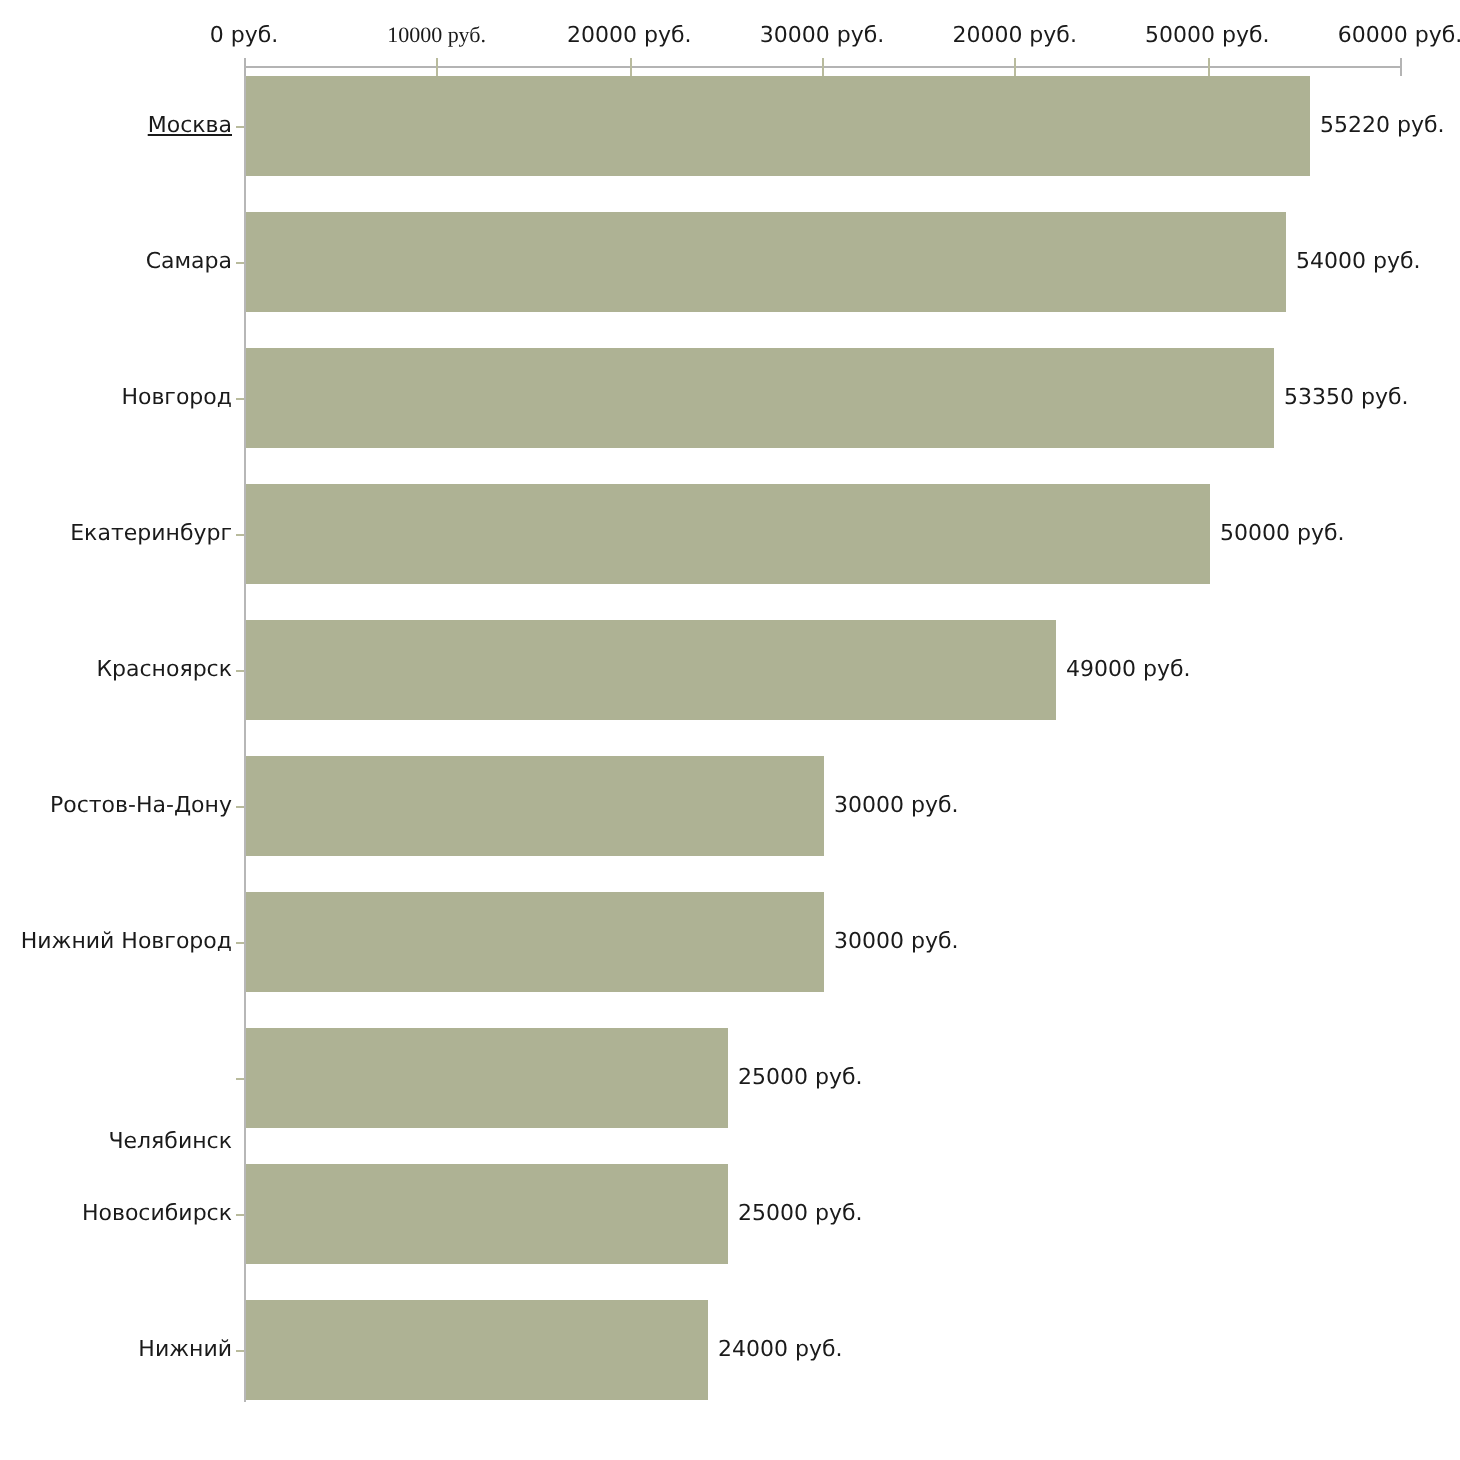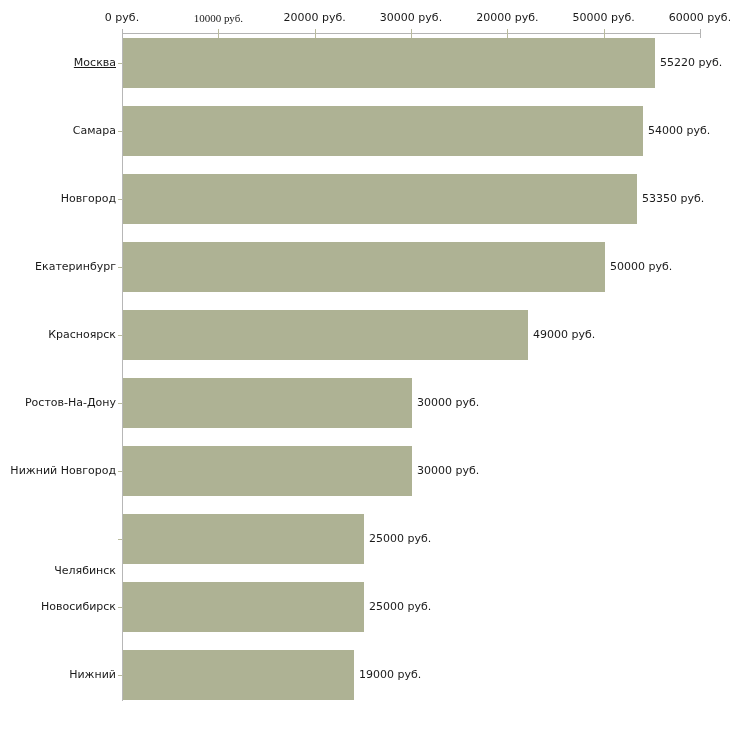--- a/index.html
+++ b/index.html
@@ -190,19 +190,19 @@
         <div class="cat-tick" style="top: 25px;"></div>
       </div>
       <div class="bar-row" style="top: 582px; height: 50px;">
         <div class="bar-rect" style="width: 241px; height: 50px; background: rgb(174, 178, 148);"></div>
         <div class="bar-value" style="left: 369px; top: 19px;">25000 руб.</div>
         <div class="cat-label" style="top: 19px; right: 614px;">Новосибирск</div>
         <div class="cat-tick" style="top: 25px;"></div>
       </div>
       <div class="bar-row" style="top: 650px; height: 50px;">
         <div class="bar-rect" style="width: 231px; height: 50px; background: rgb(174, 178, 148);"></div>
-        <div class="bar-value" style="left: 359px; top: 19px;">19000 руб.</div>
+        <div class="bar-value" style="left: 359px; top: 19px;">24000 руб.</div>
         <div class="cat-label" style="top: 19px; right: 614px;">Нижний</div>
         <div class="cat-tick" style="top: 25px;"></div>
       </div>
     </div>
 
 </div>
 
 </body></html>

